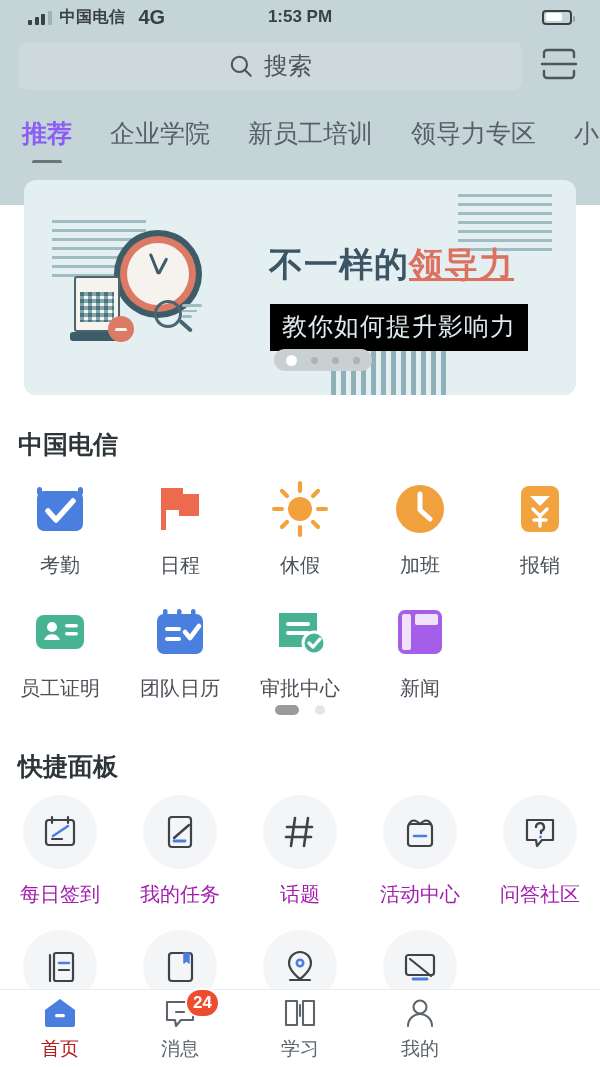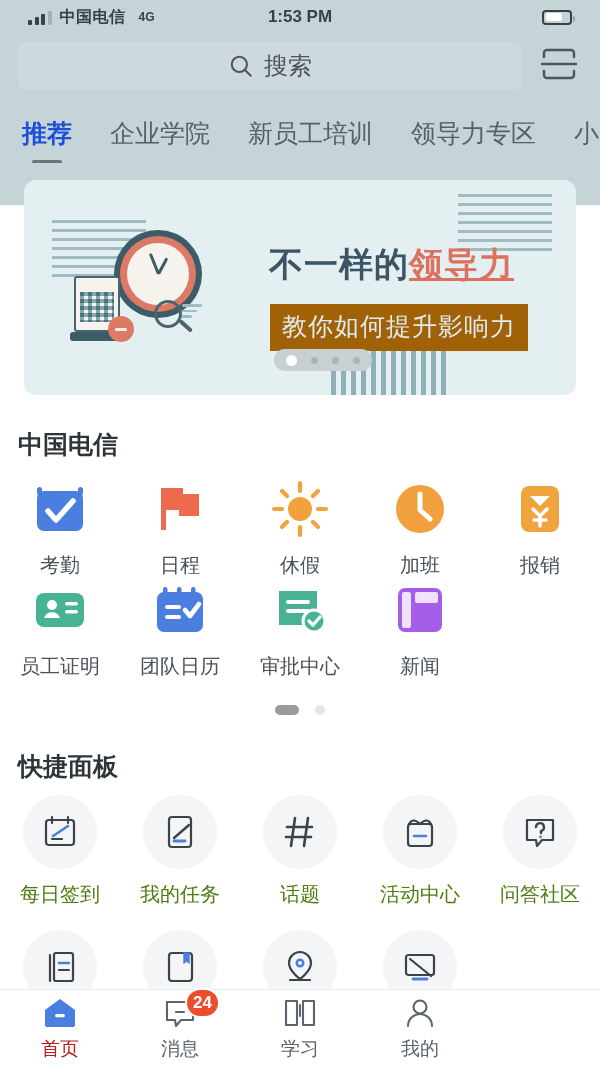--- a/index.html
+++ b/index.html
@@ -28,21 +28,21 @@
     font-size:17px; font-weight:bold; color:#3a4144;
   }
   .sb-left { display:flex; align-items:center; gap:8px; }
   .signal { display:flex; align-items:flex-end; gap:2.5px; height:15px; }
   .signal i { display:block; width:4px; background:#3a4144; border-radius:1px; }
   .signal i:nth-child(1){height:5px;}
   .signal i:nth-child(2){height:8px;}
   .signal i:nth-child(3){height:11px;}
   .signal i:nth-child(4){height:14px; background:#9fb2b6;}
   .carrier { font-size:16px; font-weight:bold; letter-spacing:0.5px;}
-  .net { font-size:12px; font-weight:bold; margin-left:5px;}
+  .net { font-size:20px; font-weight:bold; margin-left:5px;}
   .sb-time {
     position:absolute; left:0; width:600px; text-align:center;
     font-size:17px; font-weight:bold; pointer-events:none;
   }
   .sb-right { margin-left:auto; display:flex; align-items:center; }
   .battery {
     position:relative; width:30px; height:15px; border:2px solid #3a4144;
     border-radius:4px; padding:1.5px;
   }
   .battery::after{
@@ -64,21 +64,21 @@
   .search-ph { font-size:24px; color:#4d5558; }
   .scan-btn { width:46px; height:46px; display:flex; align-items:center; justify-content:center; }
 
   
   .tabs {
     position:absolute; top:103px; left:0; width:600px; height:60px;
     display:flex; align-items:center; padding-left:18px; gap:30px;
     white-space:nowrap; overflow:hidden;
   }
   .tab { position:relative; font-size:25px; color:#55606b; padding:0 4px; }
-  .tab.active { color:#1d4ed8; font-weight:bold; }
+  .tab.active { color:#8b5cf6; font-weight:bold; }
   .tab.active::after {
     content:""; position:absolute; left:50%; transform:translateX(-50%);
     bottom:-14px; width:30px; height:4px; background:#6a747a; border-radius:2px;
   }
 
   
   .banner {
     position:absolute; top:180px; left:24px; width:552px; height:215px;
     background:#e3eff0; border-radius:12px; overflow:hidden;
   }
@@ -138,41 +138,41 @@
   .mag-handle { position:absolute; left:24px; top:24px; width:16px; height:3.5px; background:#4a6570; border-radius:2px; transform:rotate(42deg); }
   .mag-lines { position:absolute; left:28px; top:4px; }
   .mag-lines i { display:block; height:2.5px; background:#9fbcc2; margin-bottom:3px; border-radius:2px; }
 
   .banner-title {
     position:absolute; left:245px; top:62px; font-size:34px; font-weight:bold;
     color:#3c5564; letter-spacing:1px;
   }
   .banner-title em { font-style:normal; color:#dd7160;text-decoration:underline; }
   .banner-sub {
-    position:absolute; left:246px; top:124px; background:#a16207;
+    position:absolute; left:246px; top:124px; background:#000000;
     color:#dfeaee; font-size:25px; padding:6px 12px 8px; letter-spacing:1px;
   }
   .dots-pill {
     position:absolute; left:250px; bottom:24px; height:22px; padding:0 12px;
     background:#c8d0d1; border-radius:11px; display:flex; align-items:center; gap:14px;
   }
   .dots-pill i { display:block; width:7px; height:7px; border-radius:50%; background:#a9b4b6; }
   .dots-pill i.on { width:11px; height:11px; background:#ffffff; }
 
   
   .section-title {
     position:absolute; left:18px; font-size:25px; font-weight:bold; color:#2e3539;
   }
   .grid {
     position:absolute; left:0; width:600px;
     display:grid; grid-template-columns:repeat(5,1fr);
   }
   .cell { display:flex; flex-direction:column; align-items:center; gap:12px; }
   .cell-label { font-size:20px; color:#4a5158; white-space:nowrap; }
-  .cell-label.muted { color:#4d7c0f; }
+  .cell-label.muted { color:#a21caf; }
 
   .sicon { width:62px; height:62px; position:relative; }
 
   
   .qcirc {
     width:74px; height:74px; border-radius:50%; background:#f4f5f7;
     display:flex; align-items:center; justify-content:center;
   }
 
   .pager { position:absolute; left:0; width:600px; display:flex; justify-content:center; align-items:center; gap:16px; }
@@ -320,21 +320,21 @@
     <div class="dots-pill">
       <i class="on"></i>
       <i></i>
       <i></i>
       <i></i>
     </div>
   </div>
 
   <div class="section-title" style="top:428px;">中国电信</div>
 
-  <div class="grid" style="top:478px; ">
+  <div class="grid" style="top:478px; row-gap:22px;">
 
     <div class="cell">
       <div class="sicon">
         <svg width="62" height="62" viewBox="0 0 62 62">
           <rect x="8" y="9" width="5" height="8" rx="2.5" fill="#4a7fe0"></rect>
           <rect x="49" y="9" width="5" height="8" rx="2.5" fill="#4a7fe0"></rect>
           <rect x="8" y="13" width="46" height="40" rx="7" fill="#4a7fe0"></rect>
           <path d="M19 33 l8 9 l17 -19" stroke="#fff" stroke-width="5.5" fill="none" stroke-linecap="round" stroke-linejoin="round"></path>
         </svg>
       </div>

